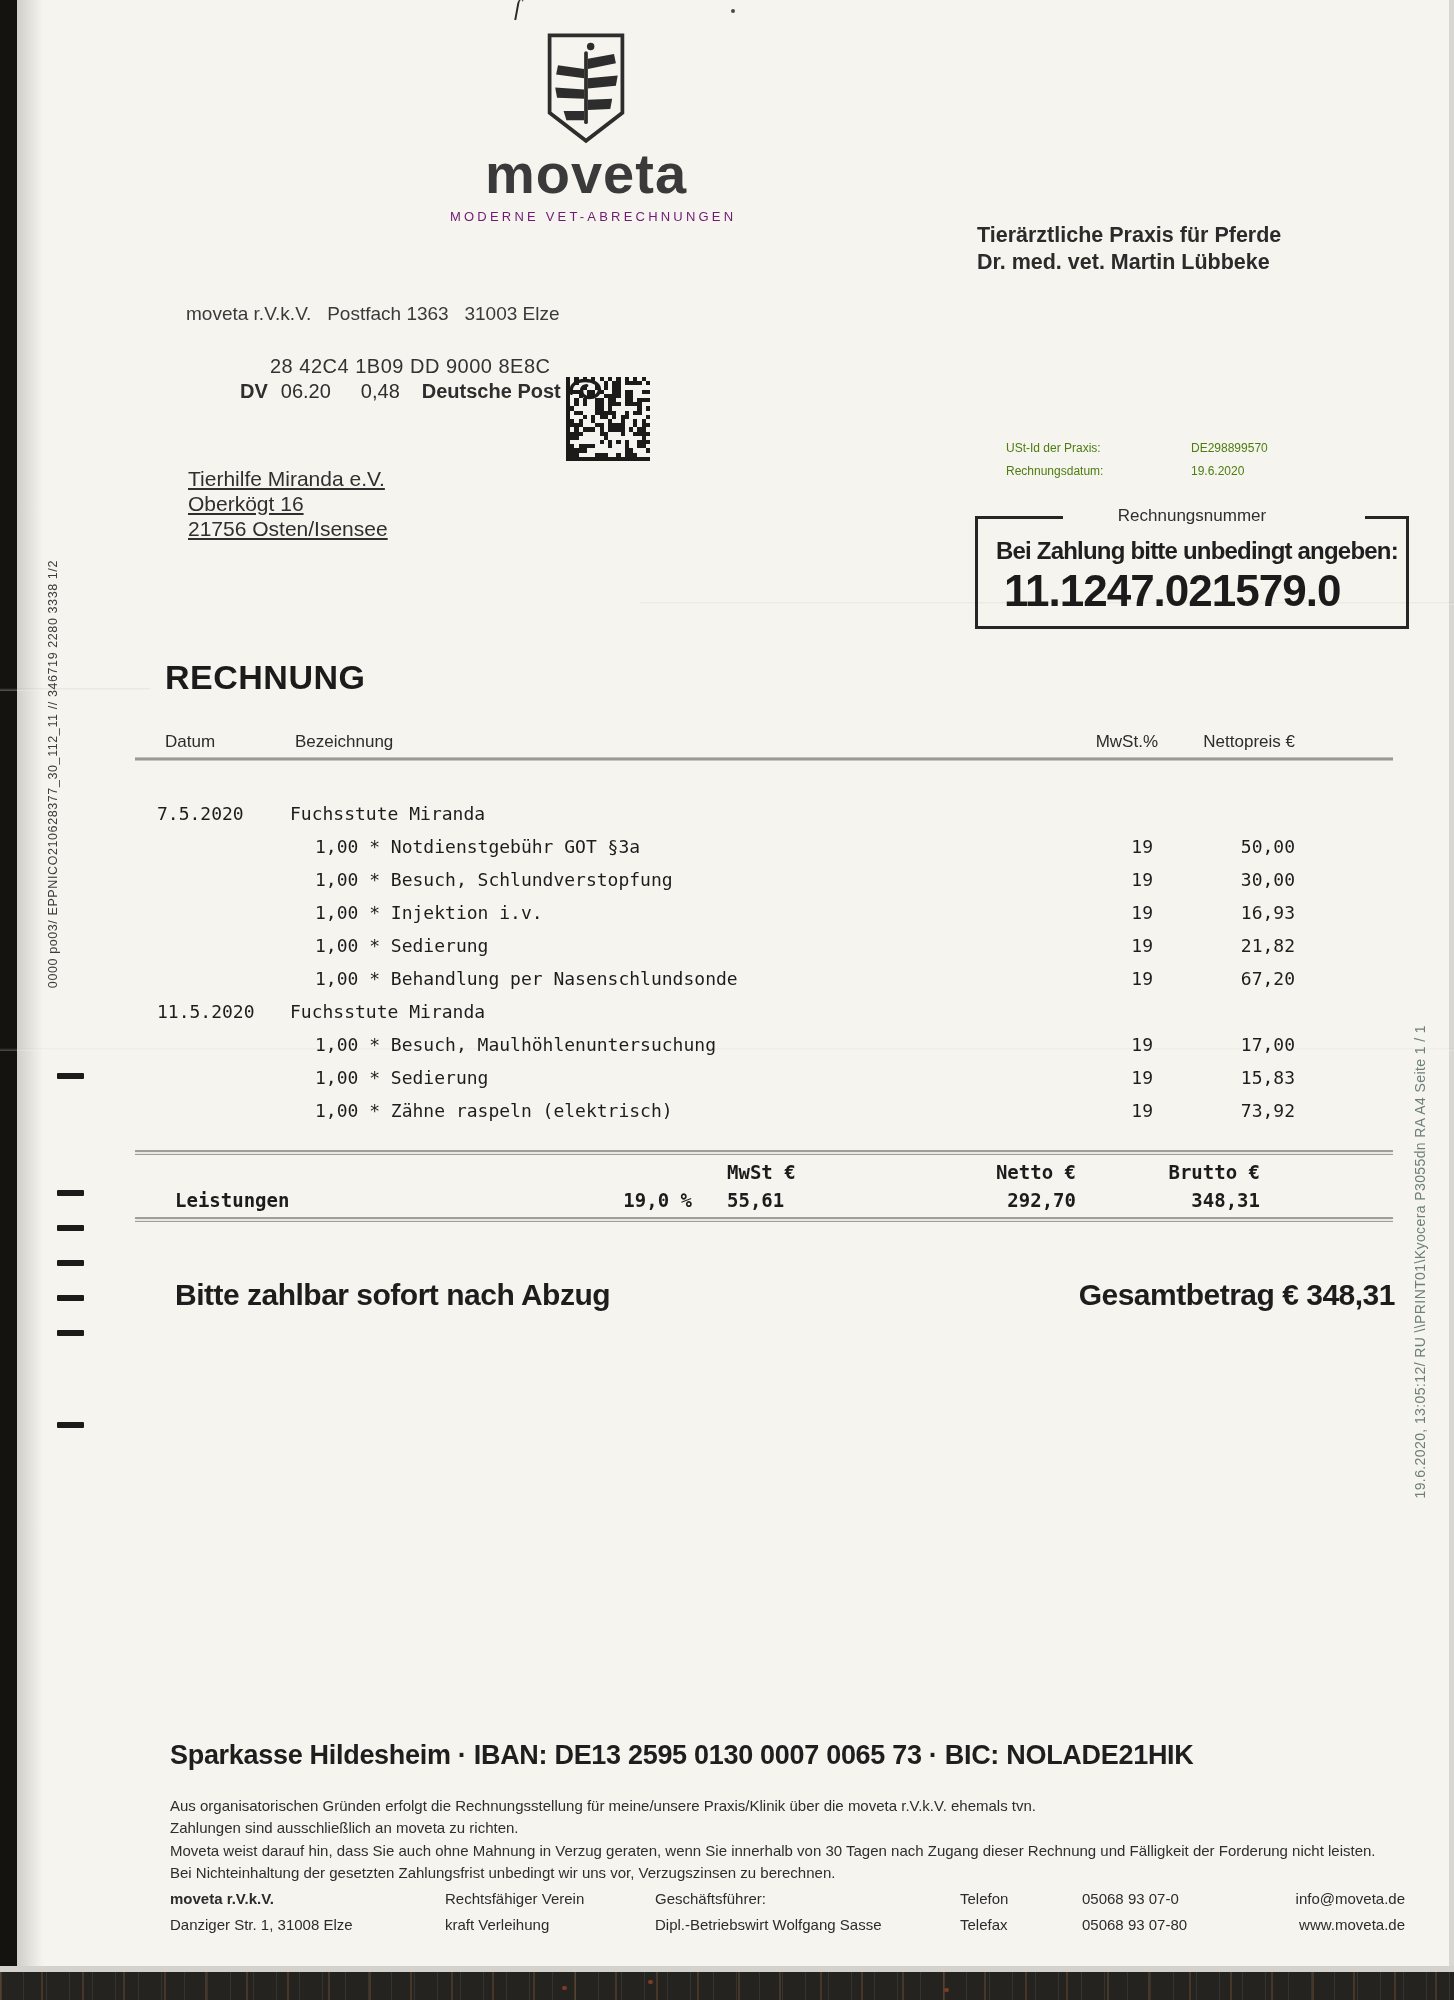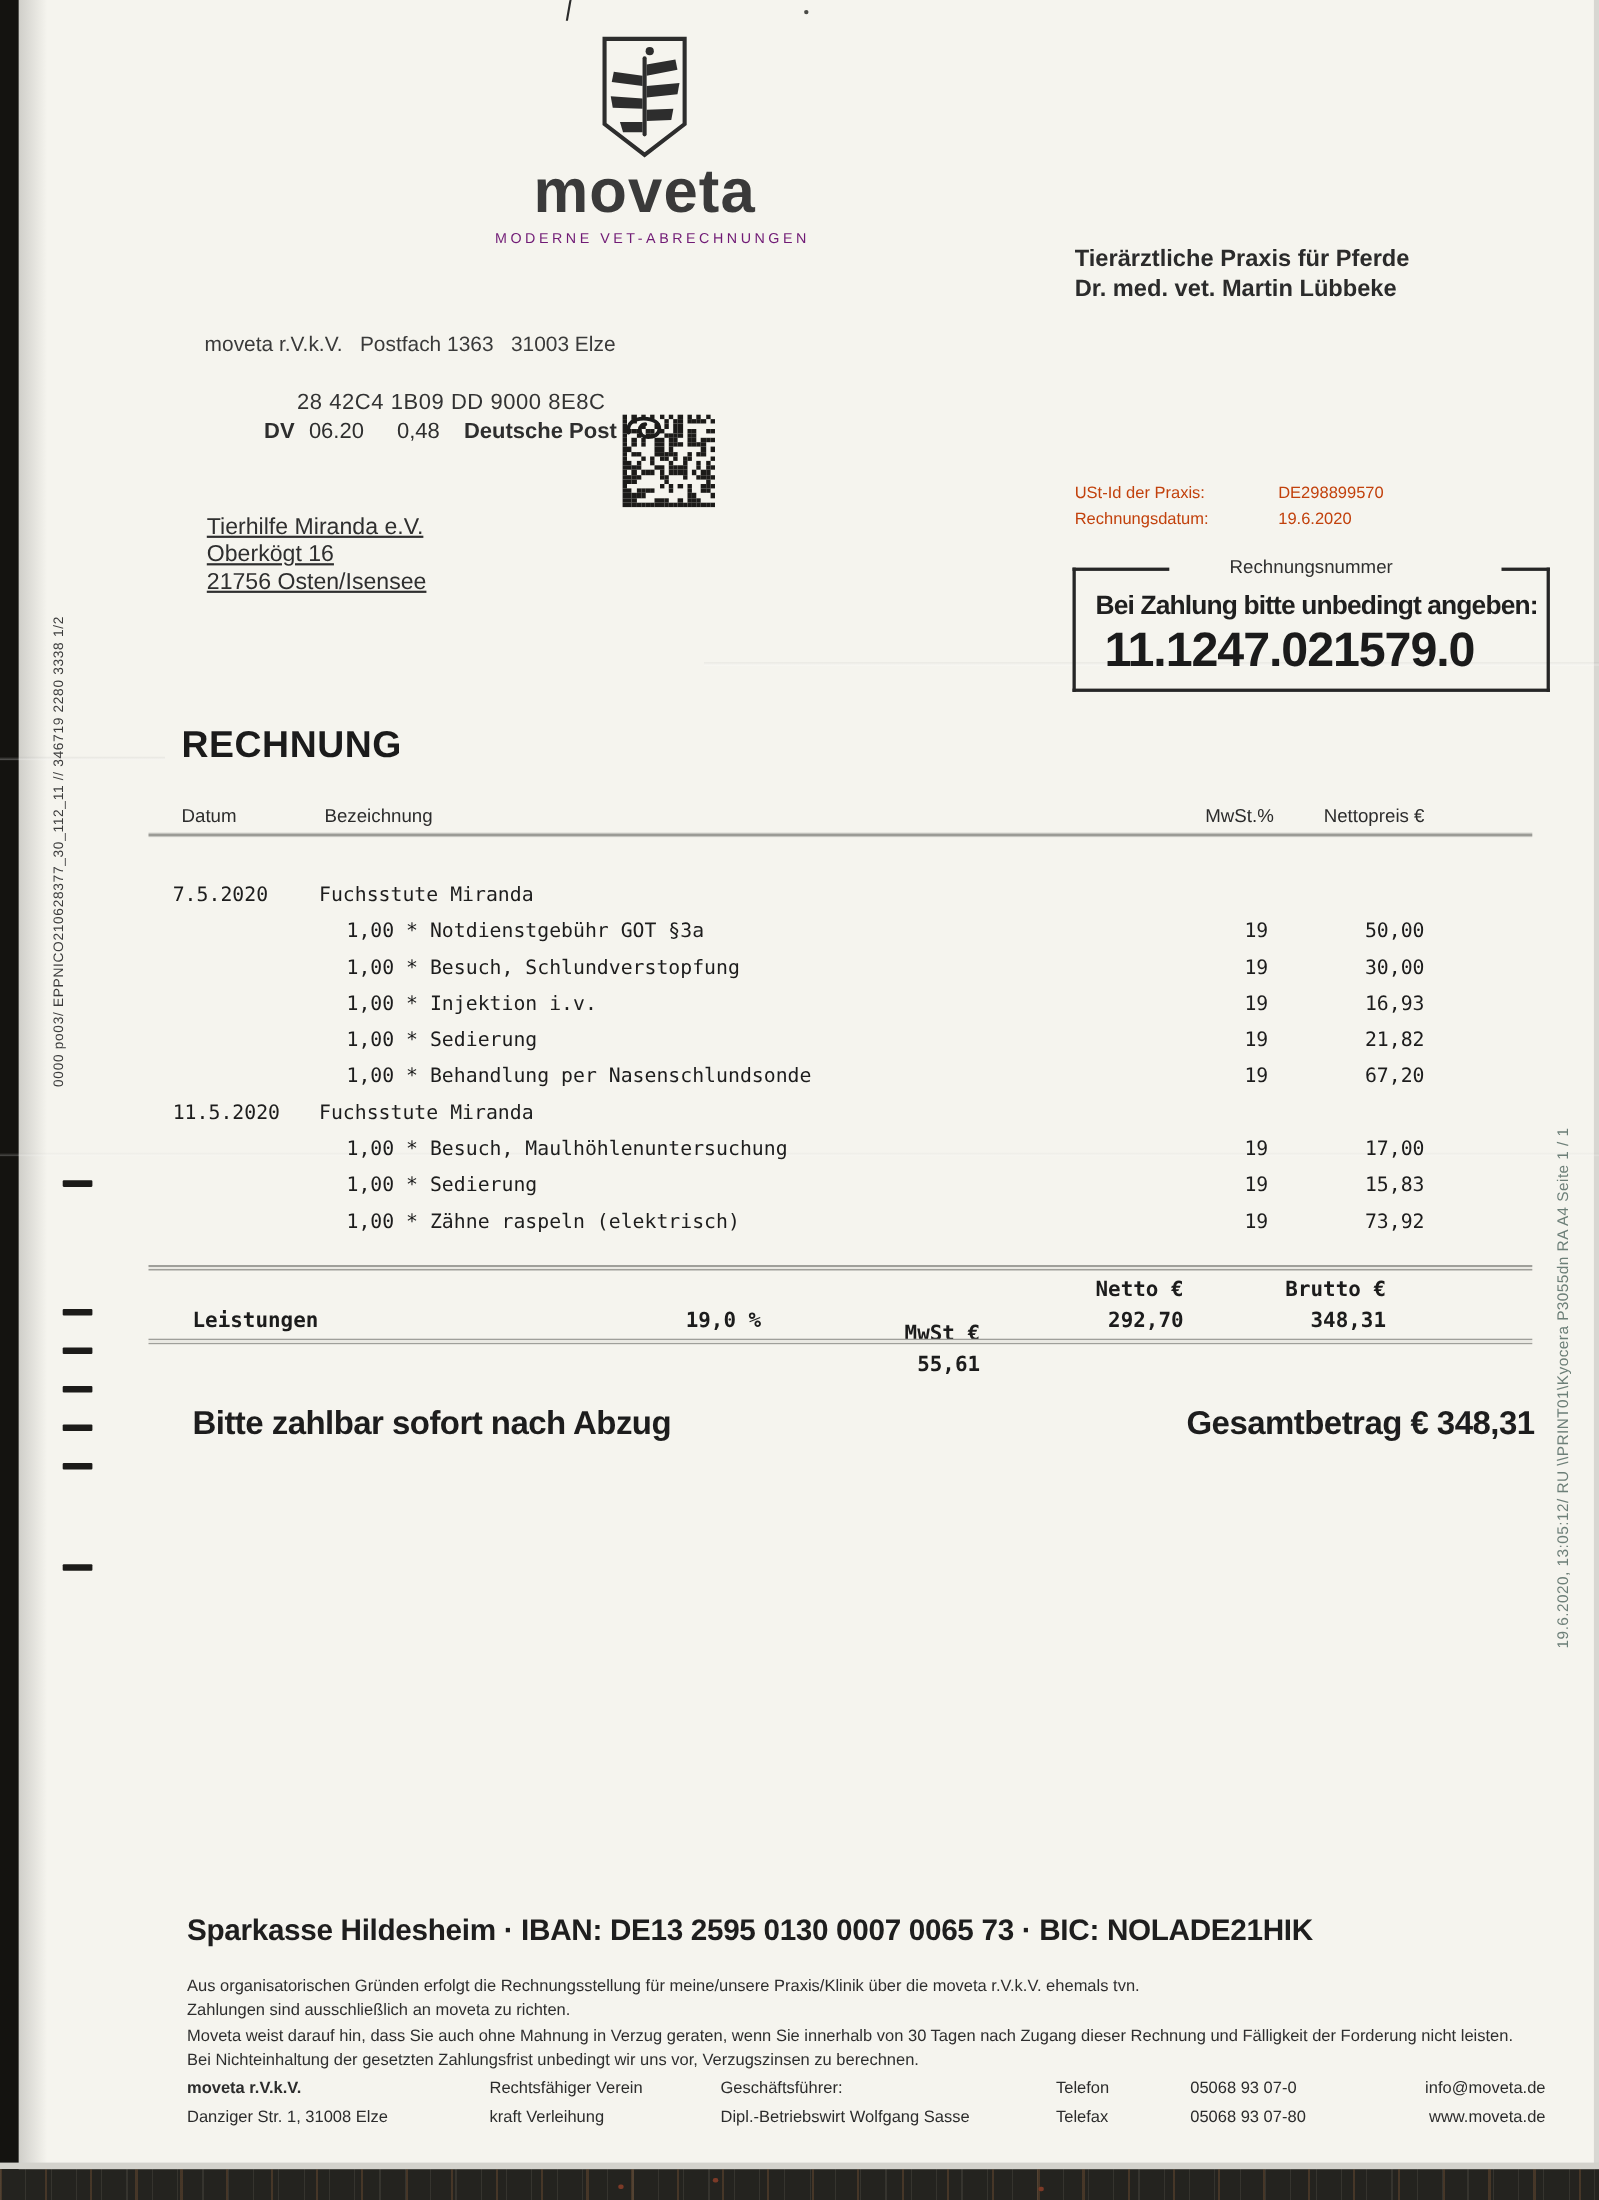--- a/index.html
+++ b/index.html
@@ -45,21 +45,21 @@
   .frank-line .carrier{font-weight:700;}
   .posthorn{display:inline-block;vertical-align:-3px;margin-left:7px;}
 
   .datamatrix{left:566px;top:377px;width:84px;height:84px;display:grid;
       grid-template-columns:repeat(20,1fr);grid-template-rows:repeat(20,1fr);}
   .datamatrix .cell{background:transparent;}
   .datamatrix .on{background:#1c1b19;}
 
   .recipient{left:188px;top:466px;font-size:21px;line-height:25px;color:#2f2f2f;white-space:nowrap;text-decoration:underline;}
 
-  .meta{left:977px;top:437px;font-size:15px;line-height:23px;color:#c2410c;white-space:nowrap;}
+  .meta{left:1006px;top:437px;font-size:12px;line-height:23px;color:#4d7c0f;white-space:nowrap;}
   .meta .lbl{display:inline-block;width:185px;}
 
   .invoice-box{left:975px;top:516px;width:428px;height:110px;border:3px solid #262626;border-top:none;}
   .invoice-box:before{content:"";position:absolute;top:0;left:-3px;width:88px;height:3px;background:#262626;}
   .invoice-box:after{content:"";position:absolute;top:0;right:-3px;width:44px;height:3px;background:#262626;}
   .box-caption{position:absolute;top:-10px;left:0;right:0;text-align:center;font-size:17px;color:#2f2f2f;}
   .box-note{position:absolute;top:21px;left:18px;font-size:24px;font-weight:700;letter-spacing:-.8px;white-space:nowrap;color:#1f1f1f;}
   .box-number{position:absolute;top:50px;left:26px;font-size:44px;font-weight:700;letter-spacing:-1px;white-space:nowrap;color:#1b1b1b;}
 
   .title{left:165px;top:658px;font-size:34px;font-weight:800;letter-spacing:.5px;color:#1b1b1b;}
@@ -85,21 +85,21 @@
 
   .summary{left:135px;top:1150px;width:1260px;height:72px;
       font-family:"DejaVu Sans Mono",monospace;font-weight:700;font-size:19px;color:#1c1c1c;}
   .summary .rule{position:absolute;left:0;width:1258px;height:5px;
       background:linear-gradient(180deg,#9f9f9a 0 1.5px,#e9e8e2 1.5px 3.5px,#9f9f9a 3.5px 5px);}
   .summary .rt{top:0;} .summary .rb{top:67px;}
   .summary span{position:absolute;white-space:nowrap;}
   .s-h{top:11px;} .s-v{top:39px;}
   .s-label{left:40px;top:39px;}
   .s-rate{left:410px;width:147px;text-align:right;}
-  .s-vat{left:612px;width:144px;text-align:right;margin-top:40px;}
+  .s-vat{left:592px;width:144px;}
   .s-net{left:790px;width:151px;text-align:right;}
   .s-gross{left:975px;width:150px;text-align:right;}
 
   .pay-terms{left:175px;top:1278px;font-size:30px;font-weight:700;letter-spacing:-.5px;color:#1d1d1d;white-space:nowrap;}
   .pay-total{left:1035px;top:1278px;width:360px;text-align:right;font-size:30px;font-weight:700;letter-spacing:-.5px;color:#1d1d1d;white-space:nowrap;}
 
   .bank-line{left:170px;top:1740px;font-size:27px;font-weight:700;letter-spacing:-.3px;color:#1e1e1e;white-space:nowrap;}
 
   .legal{left:170px;top:1795px;font-size:15px;line-height:22.4px;color:#2e2e2e;}
   .legal div{white-space:nowrap;}

